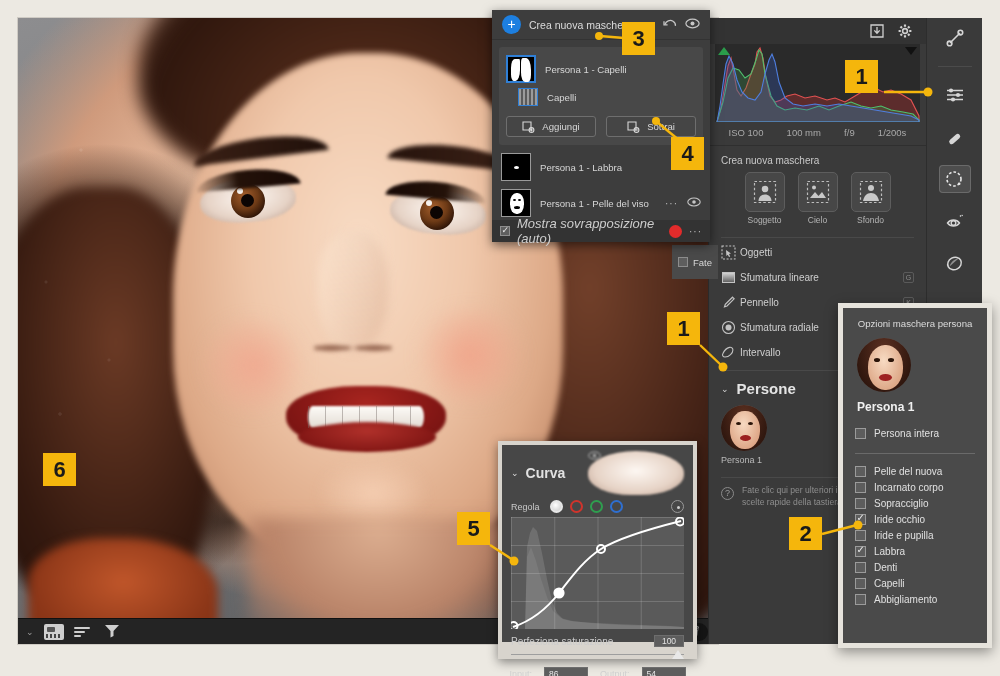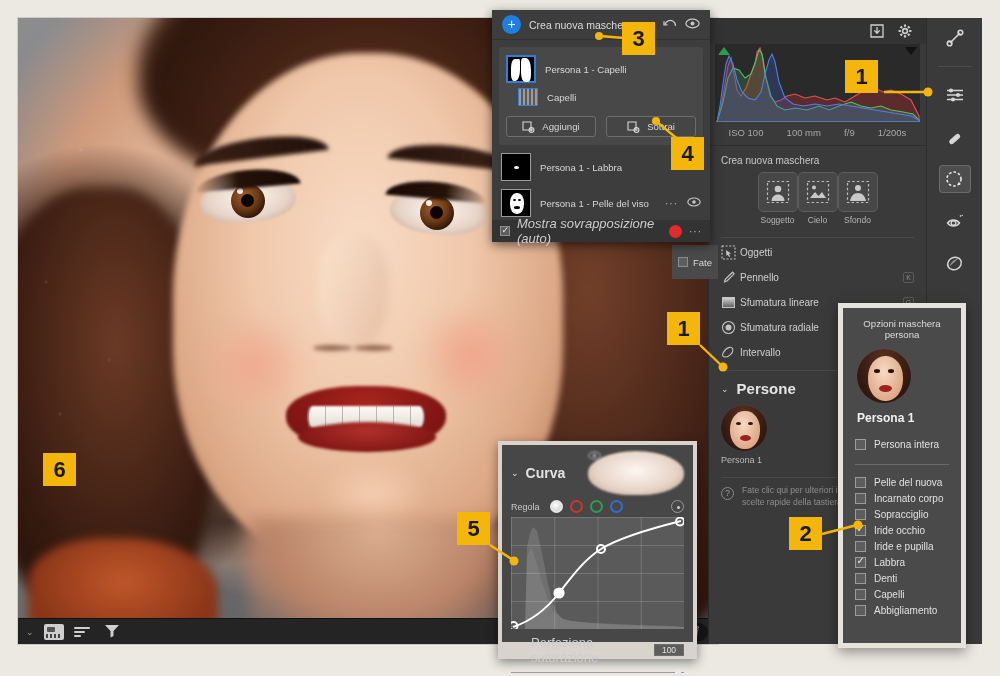--- a/index.html
+++ b/index.html
@@ -126,21 +126,21 @@
             gap:14px; padding-right:14px; }
   #devtop .ic { color:#d0d0d0; display:flex; }
   #histo { position:relative; margin:0 6px; height:78px; background:#2a2a2a; }
   #histo svg { display:block; }
   .clip { position:absolute; width:0;height:0;border-left:6px solid transparent;border-right:6px solid transparent; }
   .clipL { left:3px; top:3px; border-bottom:8px solid #2b9d4b; }
   .clipR { right:3px; top:3px; border-top:8px solid #111; }
   #exif { display:flex; justify-content:space-around; padding:5px 8px 7px;
           font-size:9.5px; color:#a9a9a9; border-bottom:1px solid #2f2f2f; }
   .sect-title { padding:9px 12px 6px; font-size:10px; color:#c9c9c9; }
-  #masktiles { display:flex; justify-content:center; padding:0 10px 6px; }
+  #masktiles { display:flex; justify-content:center; gap:13px; padding:0 10px 6px; }
   .mtile { width:40px; }
   .mtile .box { width:40px; height:40px; border:1px solid #5d5d5d; border-radius:5px; background:#474747;
        display:flex; align-items:center; justify-content:center; }
   .mtile .cap { text-align:center; font-size:8.5px; color:#b5b5b5; margin-top:3px; }
   #divider1 { height:1px; background:#494949; margin:6px 12px 2px; }
   .mrow { display:flex; align-items:center; gap:4px; padding:5px 12px; cursor:pointer; }
   .mrow .lbl { font-size:10px; color:#cfcfcf; flex:1; }
   .kbd { width:11px; height:11px; border:1px solid #5a5a5a; border-radius:2px; color:#8c8c8c;
          font-size:7px; text-align:center; line-height:10px; }
   #divider2 { height:1px; background:#494949; margin:5px 12px; }
@@ -236,35 +236,35 @@
      position:relative; }
   .targeticon::after{content:"";position:absolute;left:4.5px;top:4.5px;width:3px;height:3px;border-radius:50%;background:#cfcfcf;}
   #cvgraph { margin:0 9px; width:173px; height:112px; background:#5a5a5a; position:relative; overflow:hidden;}
   #cvgraph .grid { position:absolute; inset:0;
      background:
        linear-gradient(to right, rgba(255,255,255,.16) 1px, transparent 1px) 0 0/43.25px 100%,
        linear-gradient(to bottom, rgba(255,255,255,.16) 1px, transparent 1px) 0 0/100% 28px;}
   #cvgraph .histo { position:absolute; left:0; bottom:0; width:100%; height:100%; }
   #cvslider { margin:6px 9px 0; }
   #cvslider .row { display:flex; align-items:center; }
-  #cvslider .lb { font-size:13px; color:#cdcdcd; flex:1;margin-left:20px; }
+  #cvslider .lb { font-size:10px; color:#cdcdcd; flex:1; }
   #cvslider .val { width:30px;height:12px;background:#5d5d5d;border:1px solid #6d6d6d;
       font-size:8.5px;color:#e2e2e2;text-align:center;line-height:11px; }
   #track { position:relative; height:10px; margin-top:3px; }
   #track .ln { position:absolute; left:0; right:0; top:4px; height:1px; background:#9e9e9e; }
   #track .knob { position:absolute; right:0; top:0; width:0;height:0;
       border-left:6px solid transparent;border-right:6px solid transparent;border-bottom:9px solid #e8e8e8;}
   #cvio { display:flex; justify-content:center; gap:12px; margin-top:7px; align-items:center; }
   #cvio .lb { font-size:9px; color:#cfcfcf; }
   #cvio .fld { width:44px;height:13px;background:#5d5d5d;border:1px solid #6d6d6d;
       font-size:8.5px;color:#e7e7e7; padding-left:4px; line-height:12px; }
 
   
   #persondlg {
-    position:absolute; left:838px; top:303px; width:128px; height:345px;
+    position:absolute; left:838px; top:303px; width:154px; height:345px;
     background:#e6e3dc; padding:5px; box-shadow:0 4px 12px rgba(0,0,0,.4);
   }
   #pdinner { background:#4a4a4a; width:100%; height:100%; padding:10px 12px; position:relative; }
   #pdtitle { font-size:9.6px; color:#dcdcdc; text-align:center; margin-bottom:9px; }
   #pdavatar { width:54px;height:54px;border-radius:50%; overflow:hidden; position:relative;
      background:linear-gradient(150deg,#6d6d6f,#4d4d4f); margin-left:2px; }
   .pa { position:absolute; }
   .pa-hair{left:-5px;top:-7px;width:64px;height:68px;border-radius:50% 50% 45% 45%;
      background:radial-gradient(ellipse at 50% 30%,#5d3122,#2b140c 70%);}
   .pa-face{left:11px;top:7px;width:35px;height:45px;border-radius:48%;
@@ -425,37 +425,37 @@
 
     <div class="mrow">
       <svg width="15" height="15" viewBox="0 0 15 15">
           <rect x="1" y="1" width="13" height="13" fill="none" stroke="#c3c3c3" stroke-width="1.1" stroke-dasharray="2 1.6"></rect>
           <path d="M5 5l5 3.5-2 .6 1.2 2.4-1.2.6L6.8 9.7 5.4 11z" fill="#c3c3c3"></path>
         </svg>
       <span class="lbl">Oggetti</span>
     </div>
     <div class="mrow">
       <svg width="15" height="15" viewBox="0 0 15 15">
-          <path d="M11.5 2.2l1.6 1.6L6 11 3.5 11.8 4.3 9.3z" fill="none" stroke="#c3c3c3" stroke-width="1.2"></path>
-        </svg>
-      <span class="lbl">Pennello</span>
-      <span class="kbd">K</span>
-    </div>
-    <div class="mrow">
-      <svg width="15" height="15" viewBox="0 0 15 15">
           <rect x="1.5" y="2.5" width="12" height="10" fill="url(#lg1)" stroke="#c3c3c3" stroke-width="1"></rect>
           <defs>
             <linearGradient id="lg1" x1="0" y1="0" x2="0" y2="1">
               <stop offset="0" stop-color="#d9d9d9"></stop>
               <stop offset="1" stop-color="#5c5c5c"></stop>
             </linearGradient>
           </defs>
         </svg>
       <span class="lbl">Sfumatura lineare</span>
       <span class="kbd">G</span>
+    </div>
+    <div class="mrow">
+      <svg width="15" height="15" viewBox="0 0 15 15">
+          <path d="M11.5 2.2l1.6 1.6L6 11 3.5 11.8 4.3 9.3z" fill="none" stroke="#c3c3c3" stroke-width="1.2"></path>
+        </svg>
+      <span class="lbl">Pennello</span>
+      <span class="kbd">K</span>
     </div>
     <div class="mrow">
       <svg width="15" height="15" viewBox="0 0 15 15">
           <circle cx="7.5" cy="7.5" r="6" fill="none" stroke="#c3c3c3" stroke-width="1.1"></circle>
           <circle cx="7.5" cy="7.5" r="3" fill="#c3c3c3"></circle>
         </svg>
       <span class="lbl">Sfumatura radiale</span>
       <span class="kbd">J</span>
     </div>
     <div class="mrow">

